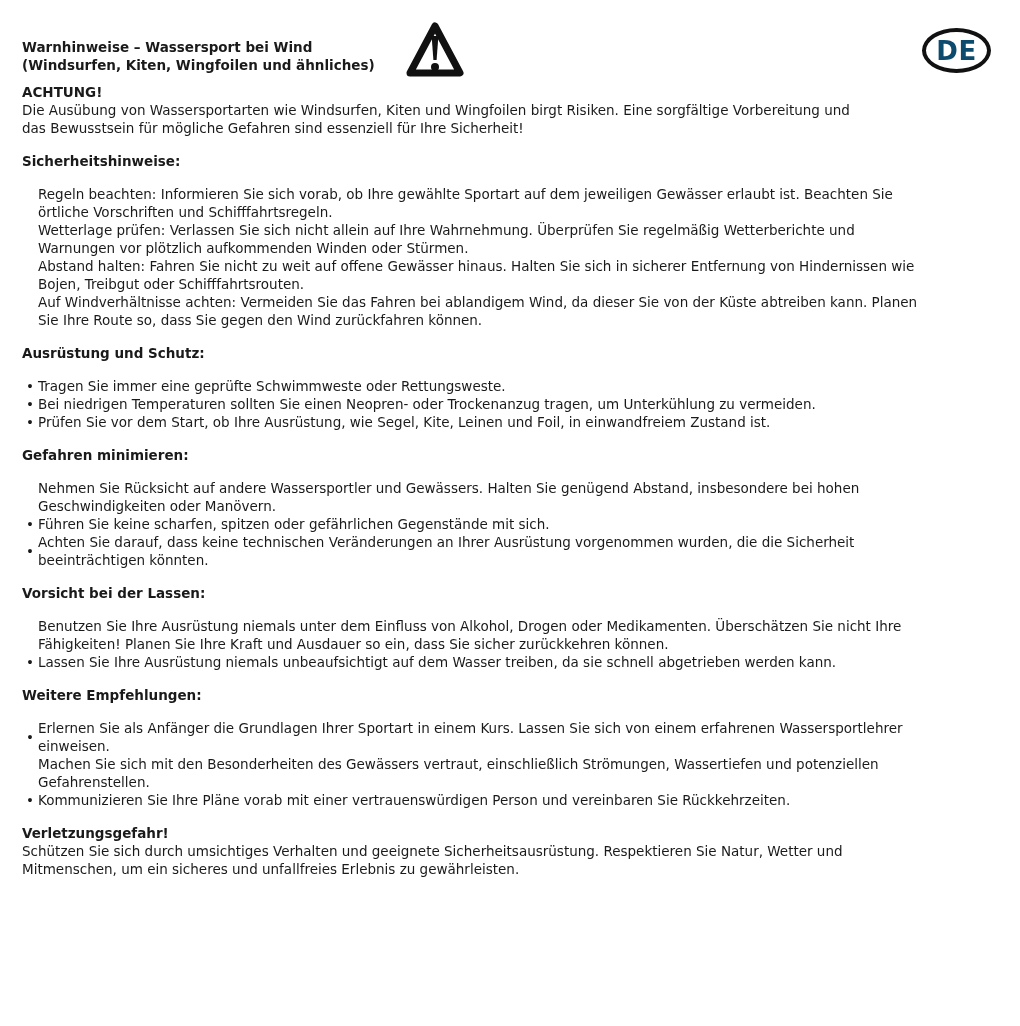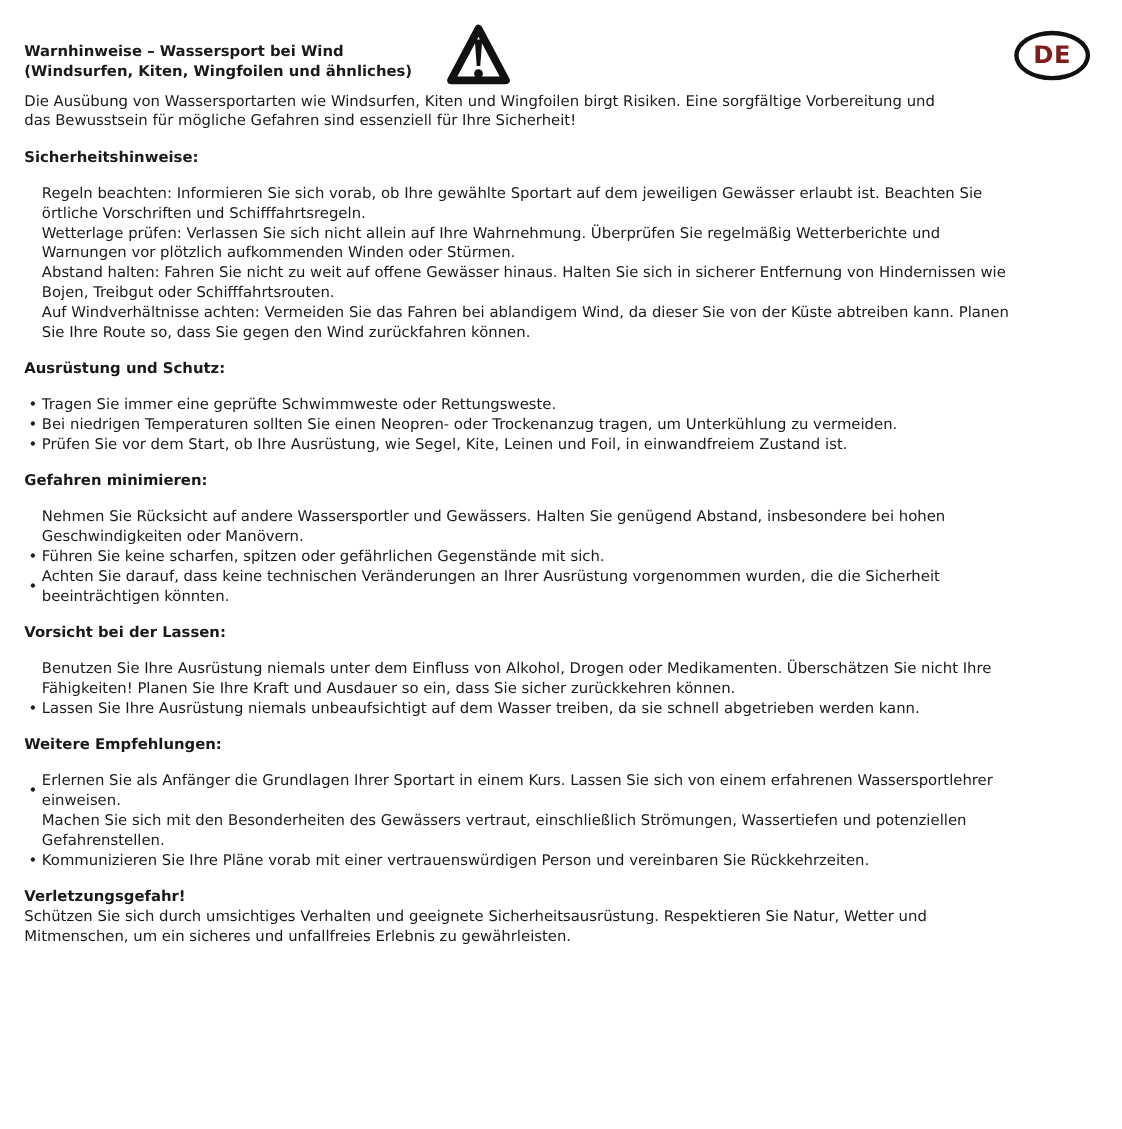--- a/index.html
+++ b/index.html
@@ -55,23 +55,23 @@
     top:28px;
     width:69px;
     height:45px;
     border:4px solid #111;
     border-radius:50%;
     box-sizing:border-box;
     display:flex;
     align-items:center;
     justify-content:center;
     font-weight:bold;
-    font-size:22px;
+    font-size:26px;
     letter-spacing:0.5px;
-    color:#7f1d1d;
+    color:#0c4a6e;
   }
 </style>
 </head>
 <body>
 
 <div class="page">
 
   <svg class="warning-icon" viewBox="0 0 60 62" xmlns="http://www.w3.org/2000/svg">
     <path d="M30 7 L55 54 L5 54 Z" fill="none" stroke="#111" stroke-width="7" stroke-linejoin="round"></path>
     <path d="M26.6 17 L33.4 17 L31.6 41 L28.4 41 Z" fill="#111"></path>
@@ -79,20 +79,21 @@
   </svg>
 
   <div class="lang-badge">DE</div>
 
   <div class="content">
 
     <div class="doc-title">Warnhinweise – Wassersport bei Wind
 (Windsurfen, Kiten, Wingfoilen und ähnliches)</div>
 
     <div class="block">
+      <div class="heading">ACHTUNG!</div>
       <div class="para">Die Ausübung von Wassersportarten wie Windsurfen, Kiten und Wingfoilen birgt Risiken. Eine sorgfältige Vorbereitung und
 das Bewusstsein für mögliche Gefahren sind essenziell für Ihre Sicherheit!</div>
     </div>
 
     <div id="sections">
         <div class="heading block">Sicherheitshinweise:</div>
         <div class="items block">
           <div class="item">
             <span class="marker"></span>
             <div class="itext">Regeln beachten: Informieren Sie sich vorab, ob Ihre gewählte Sportart auf dem jeweiligen Gewässer erlaubt ist. Beachten Sie

